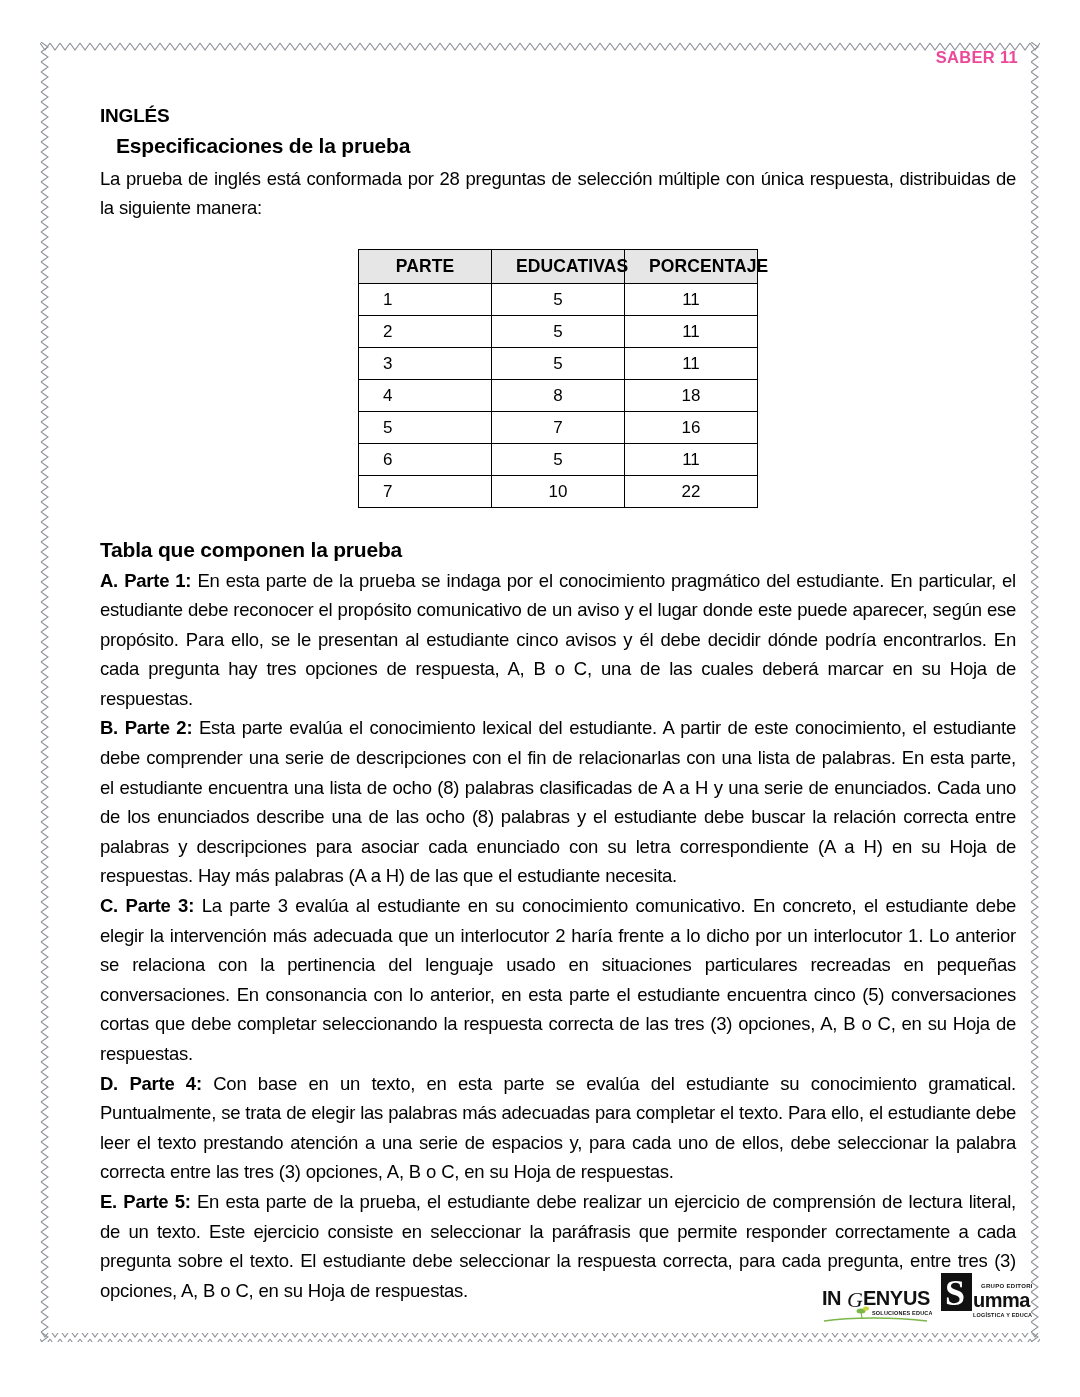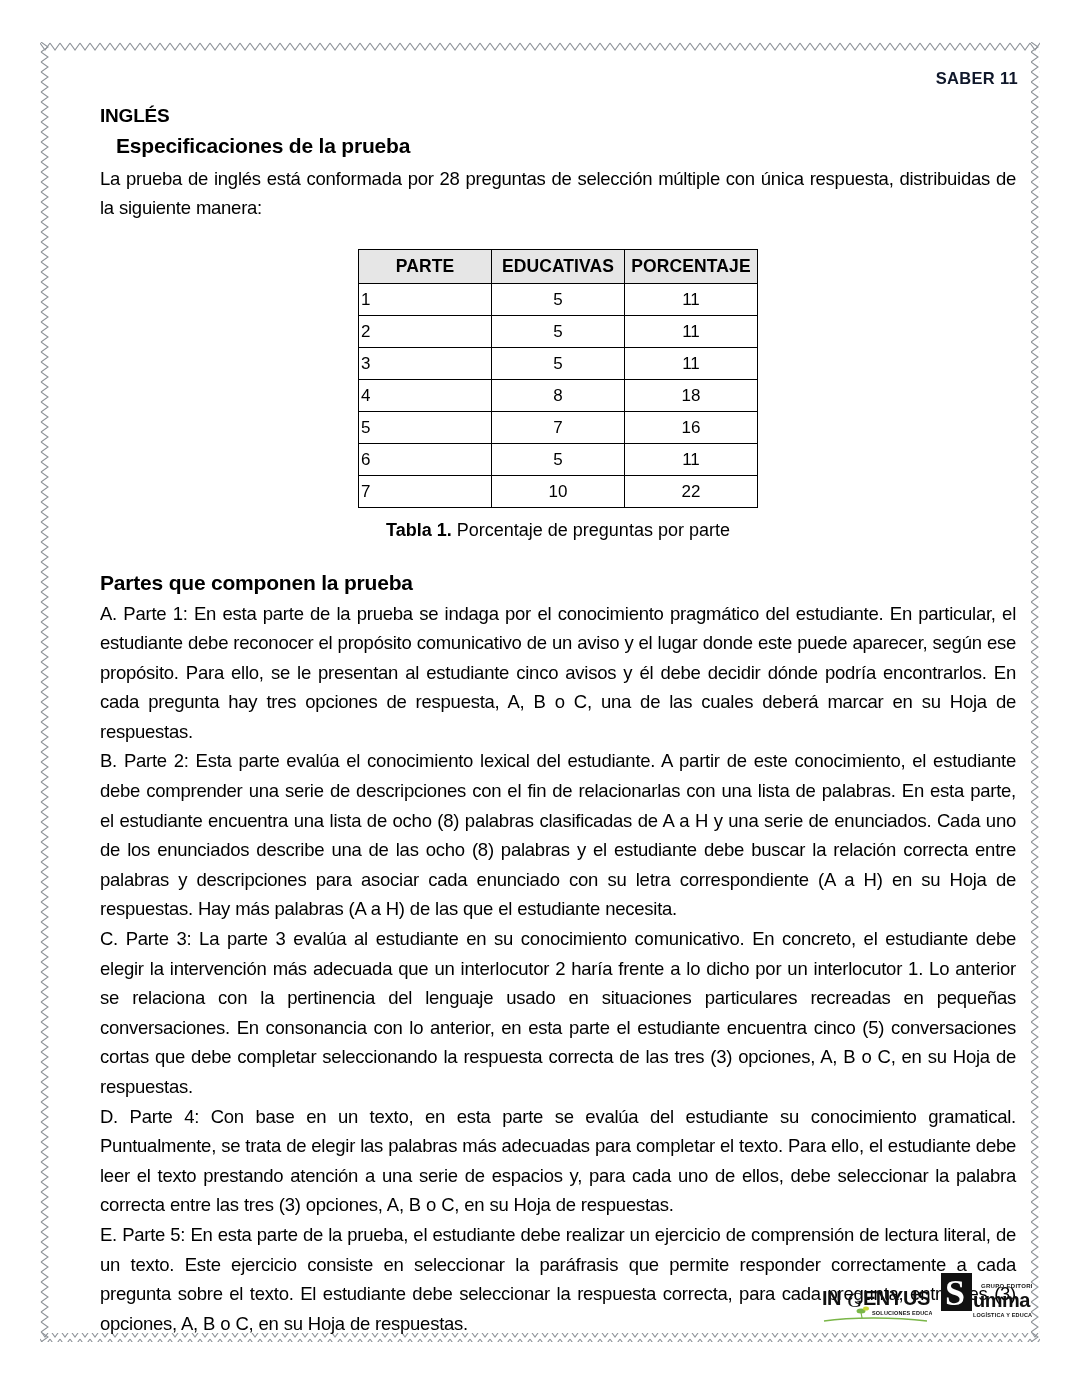--- a/index.html
+++ b/index.html
@@ -33,26 +33,26 @@
     position: absolute;
     left: 0;
     top: 0;
     width: 1080px;
     height: 1397px;
   }
 
   .running-head {
     position: absolute;
     right: 62px;
-    top: 69px;
+    top: 48px;
     font-family: "Liberation Sans", sans-serif;
     font-size: 16.5px;
     font-weight: bold;
     letter-spacing: 0.3px;
-    color: #0f172a;
+    color: #ec4899;
   }
 
   .doc-body {
     position: absolute;
     left: 100px;
     top: 104px;
     width: 916px;
   }
 
   h1.title-main {
@@ -83,39 +83,39 @@
   p.para {
     font-family: "Liberation Sans", sans-serif;
     font-size: 18.5px;
     line-height: 1.60;
     margin: 0 0 0 0;
     text-align: justify;
     text-justify: inter-word;
     letter-spacing: -0.25px;
     word-spacing: 0.2px;
   }
-  p.para .lead { font-weight: normal; }
+  p.para .lead { font-weight: bold; }
 
   
   .table-wrap {
     margin: 26px 0 0 0;
     display: flex;
     justify-content: center;
   }
   table.spec-table {
     border-collapse: collapse;
     width: 400px;
     font-family: "Liberation Sans", sans-serif;
     font-size: 17px;
     table-layout: fixed;
   }
   table.spec-table th,
   table.spec-table td {
     border: 1.4px solid #000000;
-    padding: 3px 2px;
+    padding: 3px 24px;
     height: 25px;
     line-height: 1.15;
   }
   table.spec-table thead th {
     background: #e6e6e6;
     font-weight: bold;
     text-align: center;
     font-size: 17.5px;
     letter-spacing: 0.1px;
     height: 27px;
@@ -232,26 +232,23 @@
           </tr>
           <tr>
             <td class="c-parte">7</td>
             <td class="c-num">10</td>
             <td class="c-num">22</td>
           </tr>
         </tbody>
       </table>
     </div>
 
-    <div class="table-caption">
-      <span class="cap-label">Tabla 1.</span><span> Porcentaje de preguntas por parte</span>
-    </div>
 
     <div class="parts-block">
-      <h2 class="section-head">Partes que componen la prueba</h2>
+      <h2 class="section-head">Tabla que componen la prueba</h2>
 
       <p class="para">
         <span class="lead">A. Parte 1:</span><span> En esta parte de la prueba se indaga por el conocimiento pragmático del estudiante. En particular, el estudiante debe reconocer el propósito comunicativo de un aviso y el lugar donde este puede aparecer, según ese propósito. Para ello, se le presentan al estudiante cinco avisos y él debe decidir dónde podría encontrarlos. En cada pregunta hay tres opciones de respuesta, A, B o C, una de las cuales deberá marcar en su Hoja de respuestas.</span>
       </p>
 
       <p class="para">
         <span class="lead">B. Parte 2:</span><span> Esta parte evalúa el conocimiento lexical del estudiante. A partir de este conocimiento, el estudiante debe comprender una serie de descripciones con el fin de relacionarlas con una lista de palabras. En esta parte, el estudiante encuentra una lista de ocho (8) palabras clasificadas de A a H y una serie de enunciados. Cada uno de los enunciados describe una de las ocho (8) palabras y el estudiante debe buscar la relación correcta entre palabras y descripciones para asociar cada enunciado con su letra correspondiente (A a H) en su Hoja de respuestas. Hay más palabras (A a H) de las que el estudiante necesita.</span>
       </p>
 
       <p class="para">

